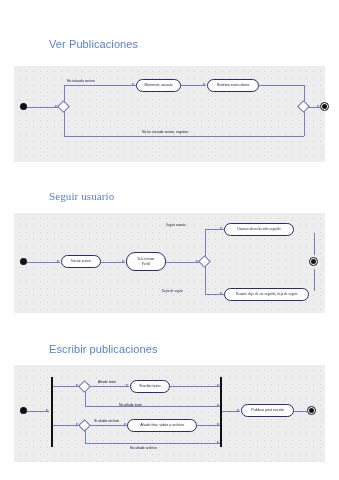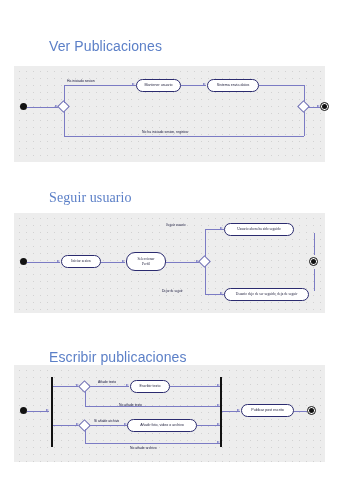--- a/index.html
+++ b/index.html
@@ -7,21 +7,21 @@
     width:339px;height:480px;background:#ffffff;
     font-family:"Liberation Sans", sans-serif;
     overflow:hidden;
   }
   .page{position:relative;width:339px;height:480px;}
 
   .section{position:absolute;left:0;width:339px;}
   .sec-title{
     position:absolute;
     color:#5b7fc7;
-    font-size:14px;
+    font-size:11px;
     letter-spacing:.1px;
     white-space:nowrap;
     text-align:center;
   }
   .canvas{
     position:absolute;
     background-color:#ededed;
     background-image:
       radial-gradient(#d2d2d2 .5px, transparent .6px);
     background-size:7px 7px;
@@ -175,21 +175,21 @@
 
       <div class="vline" style="left:299.5px;top:20px;height:22px;"></div>
       <div class="vline" style="left:299.5px;top:56px;height:22px;"></div>
       <div class="end-outer" style="left:295px;top:44px;"></div>
       <div class="end-inner" style="left:297px;top:46px;"></div>
     </div>
   </div>
 
   <div class="section" style="top:330px;height:150px;">
 
-    <div class="sec-title" style="left:49px;top:19px;">Escribir publicaciones</div>
+    <div class="sec-title" style="left:49px;top:13px;">Escribir publicaciones</div>
 
     <div class="canvas" style="left:14px;top:35px;width:311px;height:97px;">
 
       <div class="start" style="left:6px;top:42px;"></div>
       <div class="hline" style="left:13px;top:45.5px;width:22px;"></div>
       <div class="arrow" style="left:32px;top:43.6px;"></div>
 
       <div class="bar" style="left:37px;top:12px;height:70px;"></div>
 
       <div class="vline" style="left:38px;top:21px;height:0;"></div>

